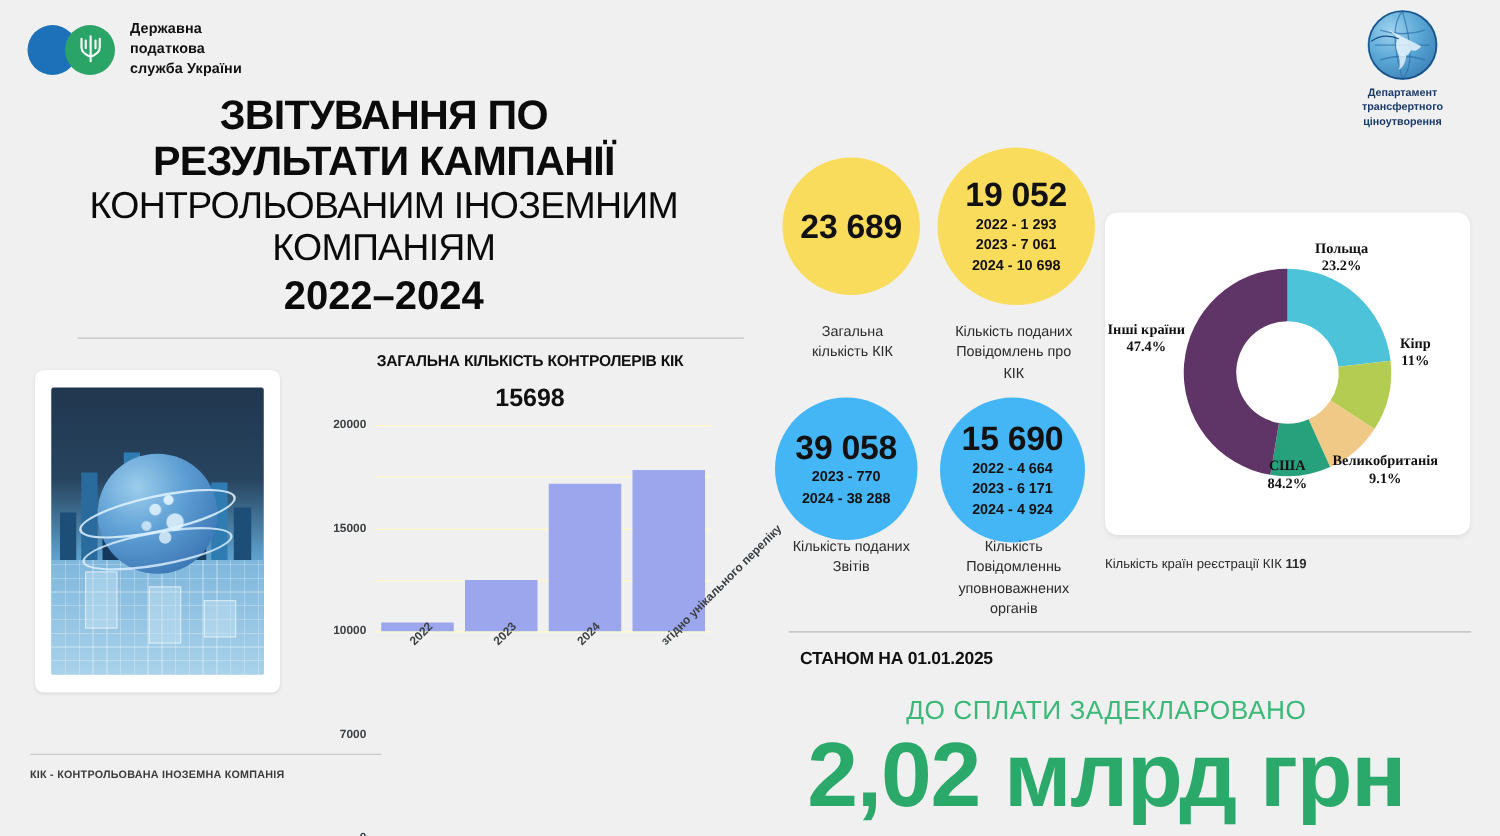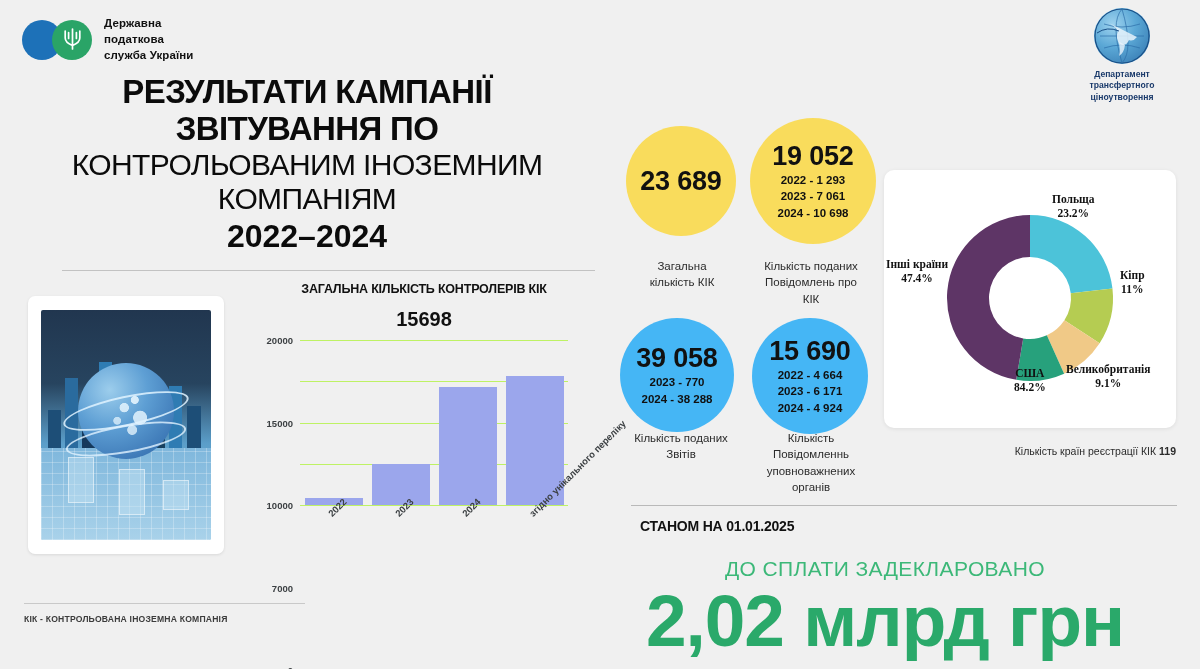--- a/index.html
+++ b/index.html
@@ -58,21 +58,21 @@
     width:128px; height:30px; border:2px solid rgba(225,243,255,.85); border-radius:50%; }
   .ph-ring2 { position:absolute; left:50%; top:56%; transform:translate(-50%,-50%) rotate(-10deg);
     width:122px; height:28px; border:2px solid rgba(225,243,255,.8); border-radius:50%; }
   .ph-panel { position:absolute; width:26px; height:46px; background:rgba(200,228,244,.45); border:1px solid rgba(255,255,255,.5); }
 
   
   .bar-wrap { position:absolute; left:244px; top:282px; width:360px; height:300px; }
   .bc-title { text-align:center; font-size:12.5px; font-weight:bold; color:#111; letter-spacing:-0.2px; }
   .bc-value { text-align:center; font-size:20px; font-weight:bold; color:#111; margin-top:12px; }
   .bc-plot { position:absolute; left:56px; top:58px; width:268px; height:165px; }
-  .bc-grid { position:absolute; left:0; right:0; height:1px; background:#bef264; }
+  .bc-grid { position:absolute; left:0; right:0; height:1px; background:#fef9c3; }
   .bc-ylab { position:absolute; right:100%; margin-right:7px; transform:translateY(-50%);
     font-size:9.5px; font-weight:bold; color:#3c4043; white-space:nowrap; }
   .bc-bars { position:absolute; left:0; right:0; bottom:0; top:0; display:flex; align-items:flex-end; }
   .bc-slot { flex:1; display:flex; justify-content:center; align-items:flex-end; height:100%; }
   .bc-bar { width:58px; background:#9ba6ec; }
   .bc-xlab { position:absolute; top:100%; left:0; right:0; }
   .bc-xitem { position:absolute; font-size:9.5px; font-weight:bold; color:#3c4043;
     transform-origin: left top; transform: rotate(-45deg); white-space:nowrap; }
 
   .footnote { position:absolute; left:24px; top:614px; font-size:8.6px; font-weight:bold; color:#3b3b3b; letter-spacing:.2px; }
@@ -84,21 +84,21 @@
   .kpi-num { font-size:27px; font-weight:bold; color:#111; letter-spacing:-0.2px; white-space:nowrap; }
   .kpi-sub { font-size:11.5px; font-weight:bold; color:#111; line-height:1.42; text-align:center; white-space:nowrap; }
   .kpi-cap { position:absolute; text-align:center; font-size:11.5px; color:#2b2b2b; line-height:1.42; }
 
   .hr-mid { position:absolute; left:631px; top:505px; width:546px; height:1px; background:#b9b9b9; }
   .asof { position:absolute; left:640px; top:518px; font-size:14px; font-weight:bold; color:#111; letter-spacing:-0.2px; }
 
   
   .donut-card { position:absolute; left:884px; top:170px; width:292px; height:258px;
     background:#fff; border-radius:10px; box-shadow:0 1px 4px rgba(0,0,0,.08); }
-  .donut-cap { position:absolute; left:884px; top:445px; width:292px; text-align:right;
+  .donut-cap { position:absolute; left:884px; top:445px; width:292px; text-align:left;
     font-size:10.5px; color:#2b2b2b; }
   .donut-cap b { font-weight:bold; }
   .dlabel { position:absolute; font-family:"Liberation Serif", serif; font-weight:bold;
     font-size:11.5px; color:#111; line-height:1.25; text-align:center; white-space:nowrap; }
 
   
   .green-sub { position:absolute; left:570px; top:557px; width:630px; text-align:center;
     font-size:21px; color:#3cb878; letter-spacing:.4px; }
   .green-big { position:absolute; left:570px; top:583px; width:630px; text-align:center;
     font-size:73px; font-weight:bold; color:#2aa96a; line-height:1.04; letter-spacing:-1px; }
@@ -135,22 +135,22 @@
       </svg>
     </div>
     <div class="dept-text">
       <div>Департамент</div>
       <div>трансфертного</div>
       <div>ціноутворення</div>
     </div>
   </div>
 
   <div class="title">
+    <span class="t-l t2">ЗВІТУВАННЯ ПО</span>
     <span class="t-l t1">РЕЗУЛЬТАТИ КАМПАНІЇ</span>
-    <span class="t-l t2">ЗВІТУВАННЯ ПО</span>
     <span class="t-l t3">КОНТРОЛЬОВАНИМ ІНОЗЕМНИМ</span>
     <span class="t-l t4">КОМПАНІЯМ</span>
     <span class="t-l t5">2022–2024</span>
   </div>
   <div class="hr-left"></div>
 
   <div class="photo-card">
     <div class="photo">
       <div class="ph-bars">
         <i style="left:4%;width:8%;height:55%;background:#1d4e77"></i>

